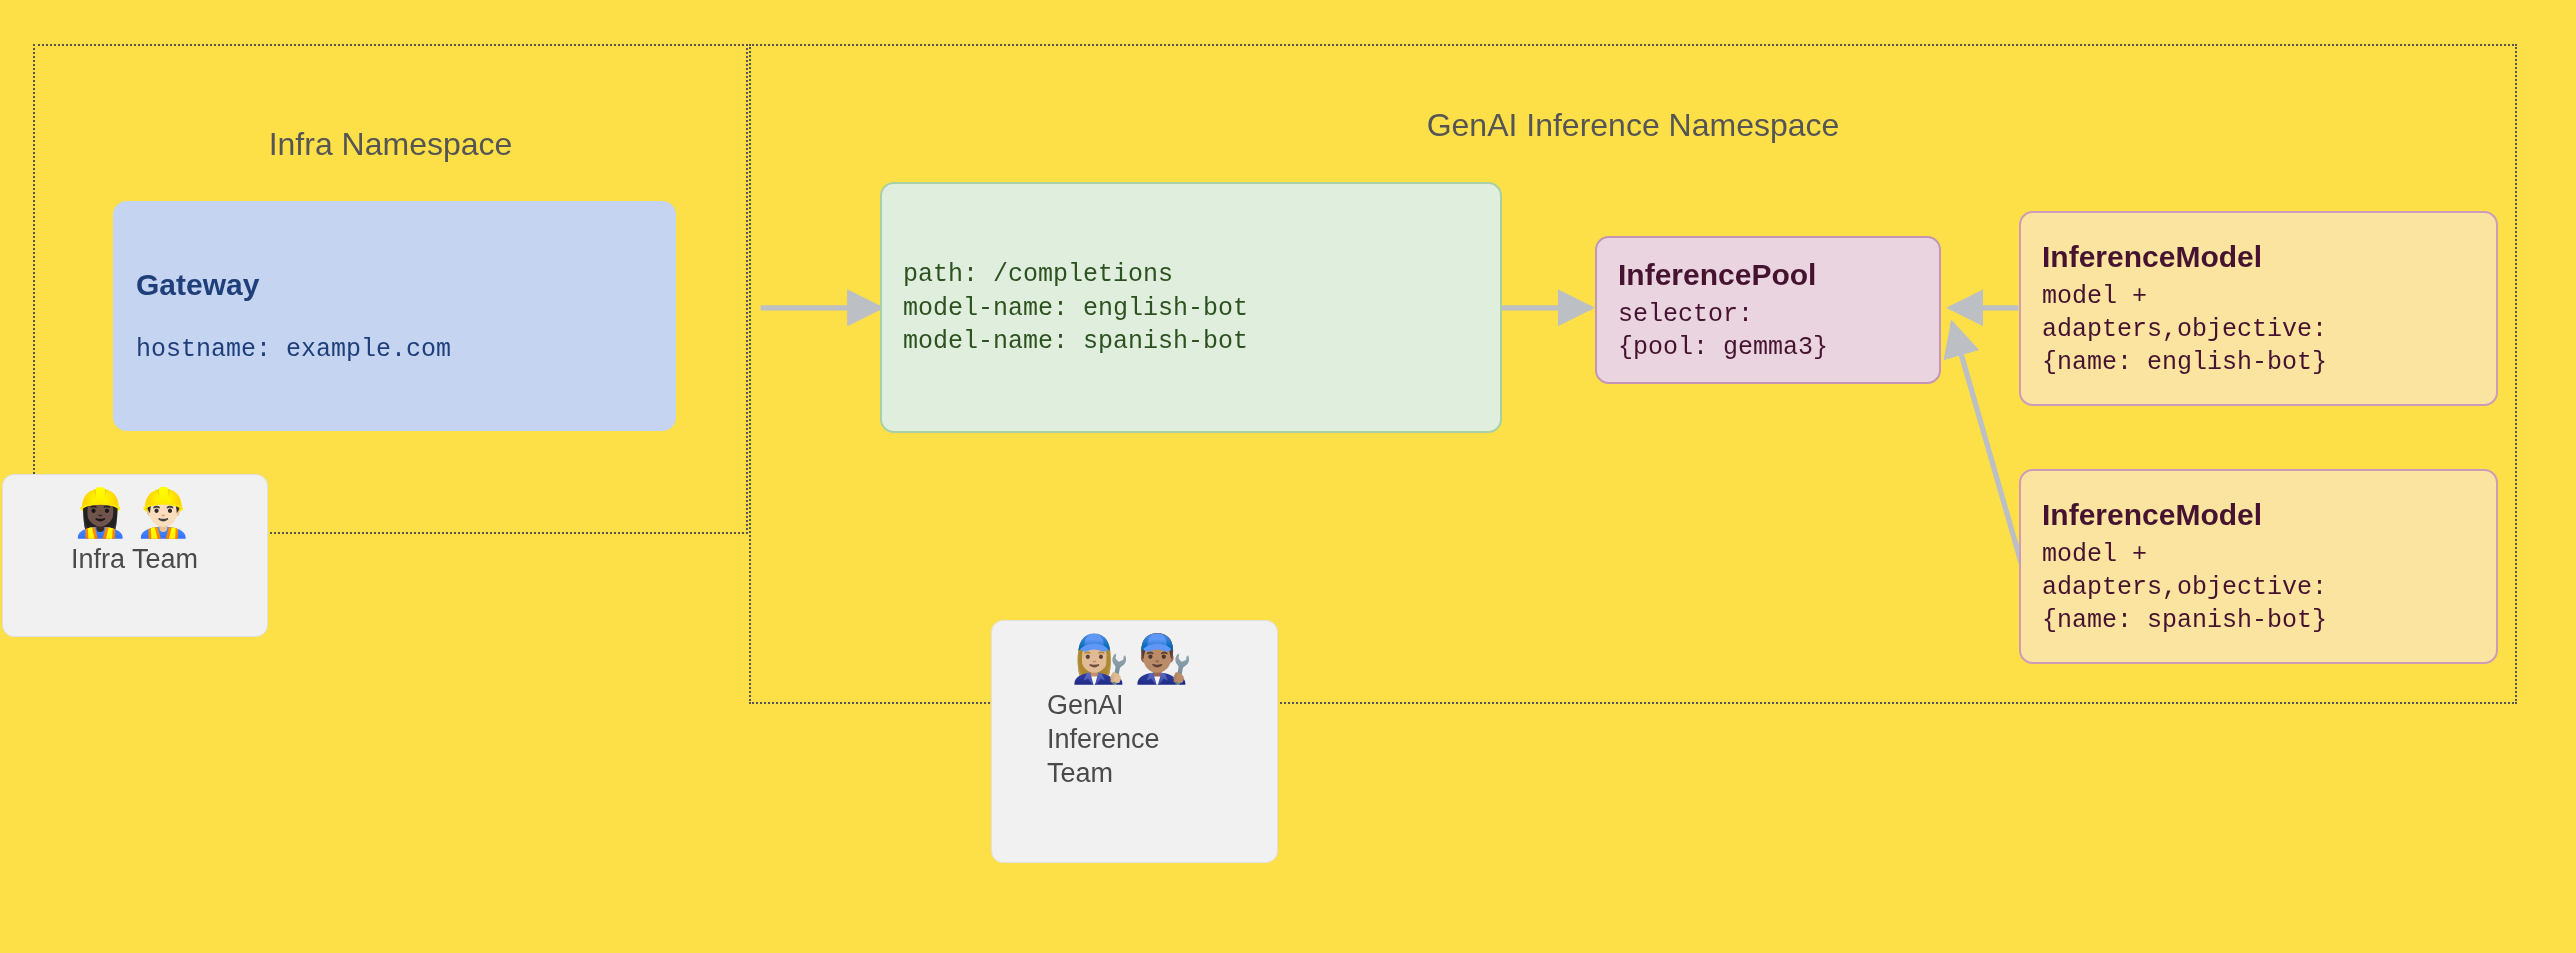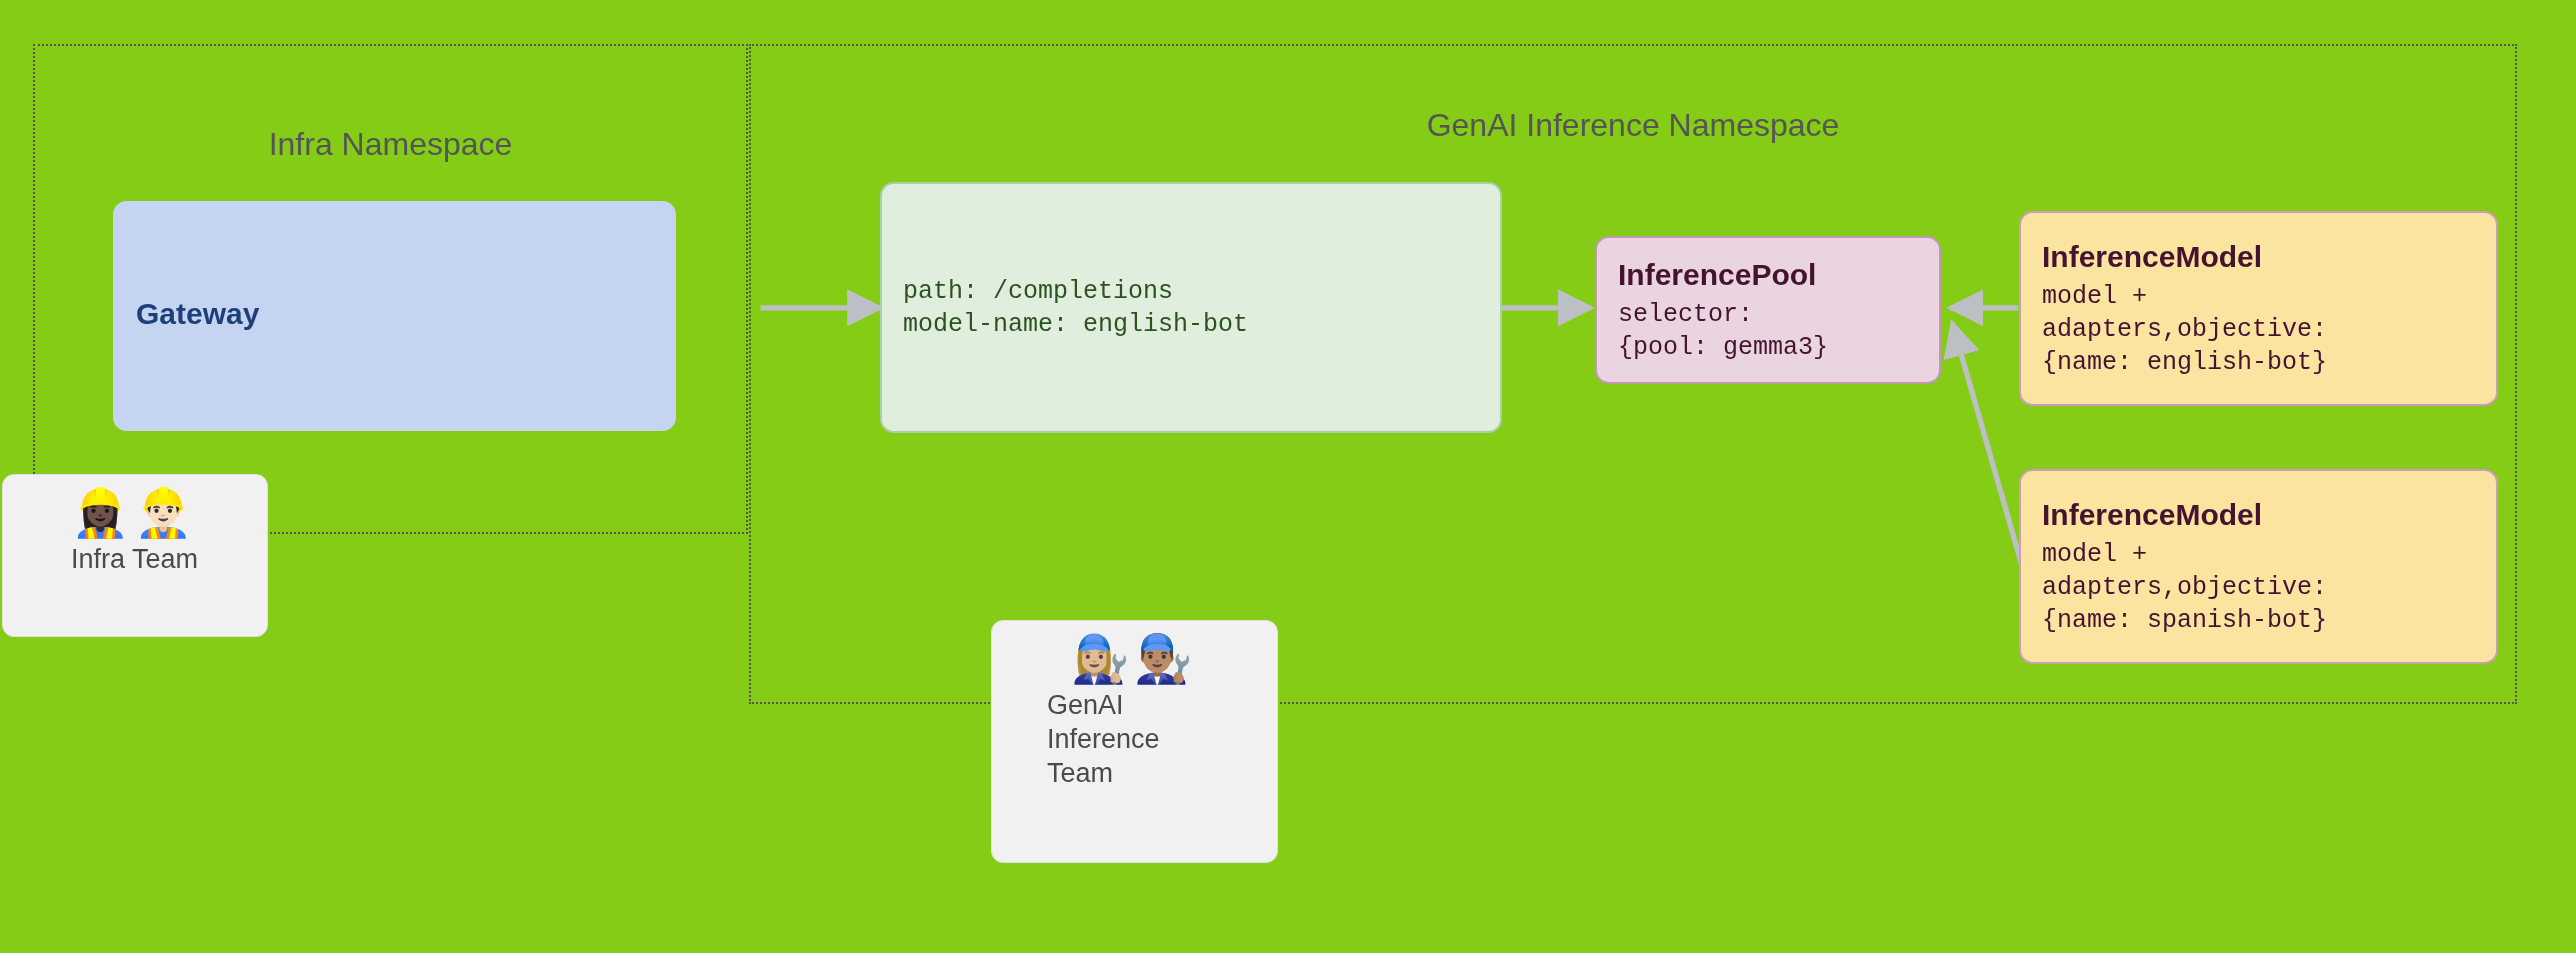--- a/index.html
+++ b/index.html
@@ -7,21 +7,21 @@
     padding: 0;
     background: #f8f9fb;
   }
   body {
     font-family: "Liberation Sans", sans-serif;
   }
   #canvas {
     position: relative;
     width: 2576px;
     height: 953px;
-    background: #84cc16;
+    background: #fde047;
     overflow: hidden;
   }
 
   
   .namespace {
     position: absolute;
     border: 2.3px dotted #555555;
     box-sizing: border-box;
     background: transparent;
   }
@@ -148,25 +148,27 @@
 
     <line x1="1975" y1="405" x2="2093" y2="405" stroke="#bcbfc4" stroke-width="7" marker-end="url(#arrowR)"></line>
 
     <line x1="2655" y1="405" x2="2565" y2="405" stroke="#bcbfc4" stroke-width="7" marker-end="url(#arrowR)"></line>
 
     <line x1="2660" y1="745" x2="2568" y2="425" stroke="#bcbfc4" stroke-width="7" marker-end="url(#arrowR)"></line>
   </svg>
 
   <div class="resbox box-gateway" style="left:113px; top:201px; width:563px; height:230px;gap:25px;">
     <div class="title">Gateway</div>
+    <div class="line">hostname: example.com</div>
   </div>
 
   <div class="resbox box-httproute" style="left:880px; top:182px; width:622px; height:251px;">
     <div class="line">path: /completions</div>
     <div class="line">model-name: english-bot</div>
+    <div class="line">model-name: spanish-bot</div>
   </div>
 
   <div class="resbox box-pool" style="left:1595px; top:236px; width:346px; height:148px;">
     <div class="title">InferencePool</div>
     <div class="line">selector:</div>
     <div class="line">{pool: gemma3}</div>
   </div>
 
   <div class="resbox box-model" style="left:2019px; top:211px; width:479px; height:195px;">
     <div class="title">InferenceModel</div>

